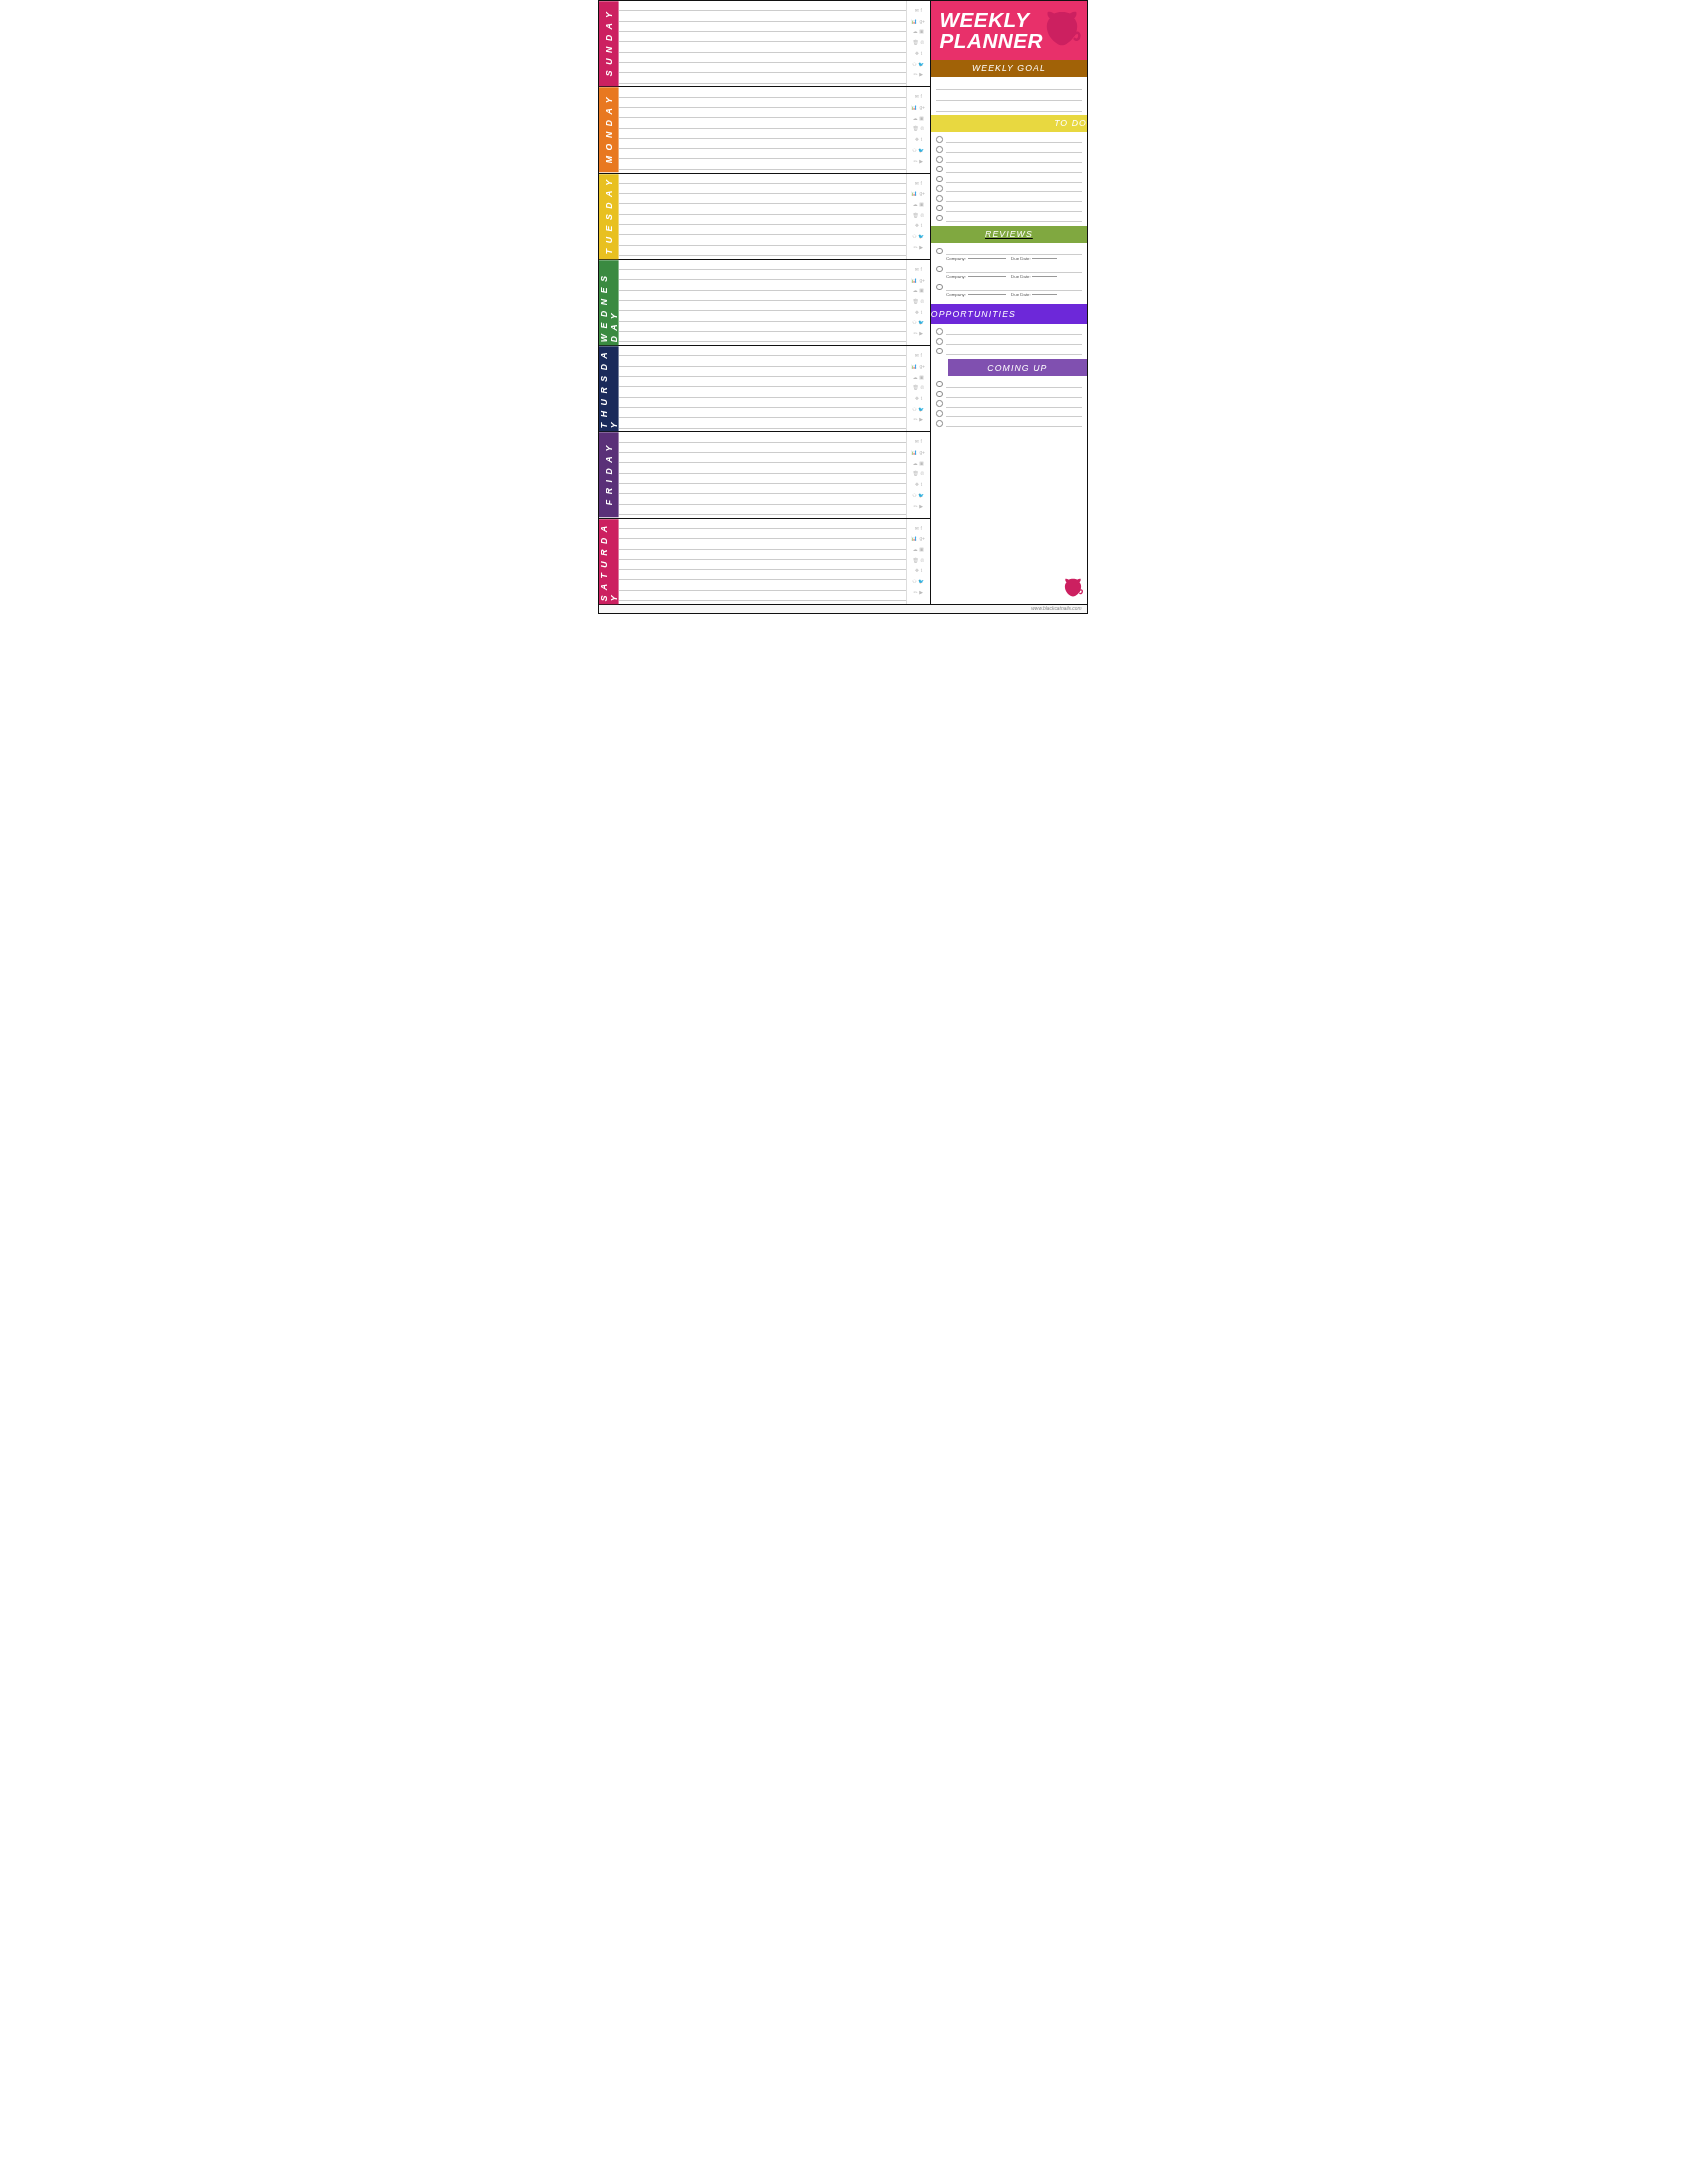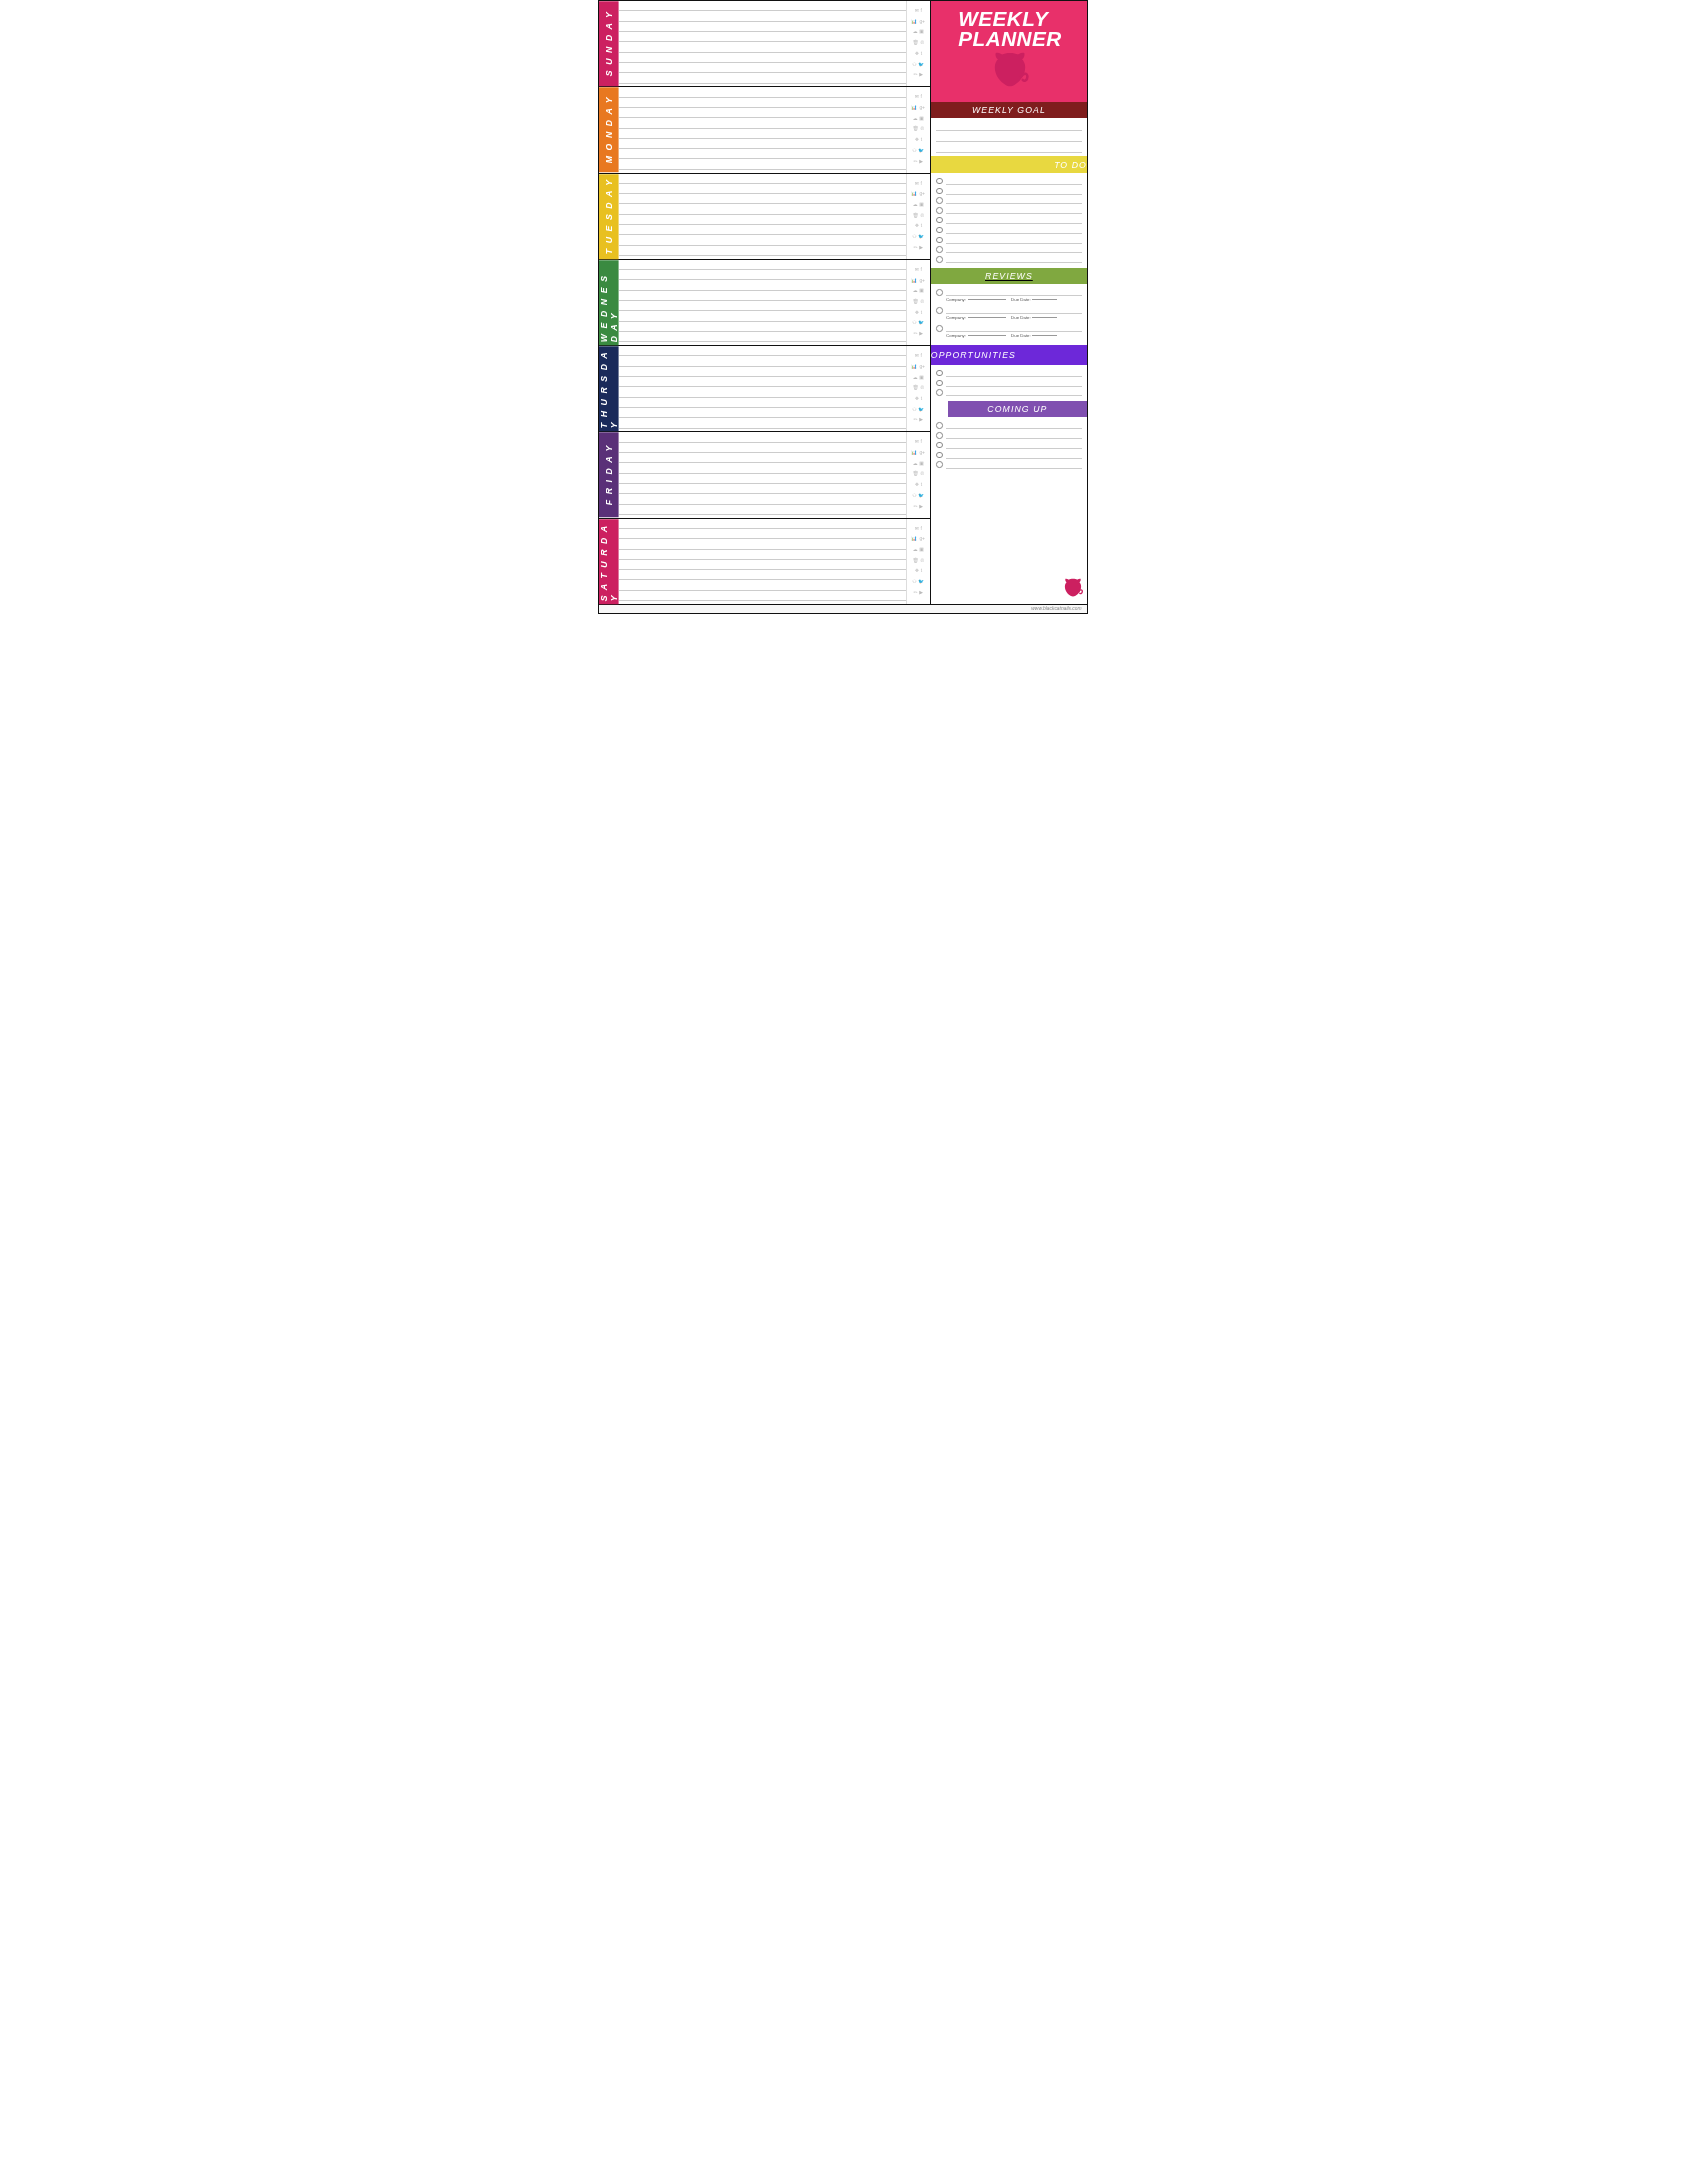--- a/index.html
+++ b/index.html
@@ -107,21 +107,20 @@
 
     
     .header-section {
       background: #e8306a;
       padding: 7.6px 6.5px 7.6px 8.7px;
       display: flex;
       align-items: center;
       justify-content: space-between;
       min-height: 54px;
       position: relative;
-      flex-direction: column;
     }
 
     .weekly-planner-title {
       font-family: Impact, Arial Black, sans-serif;
       font-size: 20.7px;
       color: white;
       line-height: 1.0;
       text-transform: uppercase;
       letter-spacing: 0.5px;
       font-weight: 900;
@@ -129,21 +128,21 @@
     }
 
     .cat-silhouette {
       width: 38px;
       height: 44px;
       flex-shrink: 0;
     }
 
     
     .weekly-goal-section {
-      background: #7f1d1d;
+      background: #a16207;
       padding: 3.3px 0;
       text-align: center;
     }
 
     .section-title {
       font-family: Impact, Arial Black, sans-serif;
       font-size: 8.7px;
       color: white;
       text-transform: uppercase;
       letter-spacing: 1.1px;

